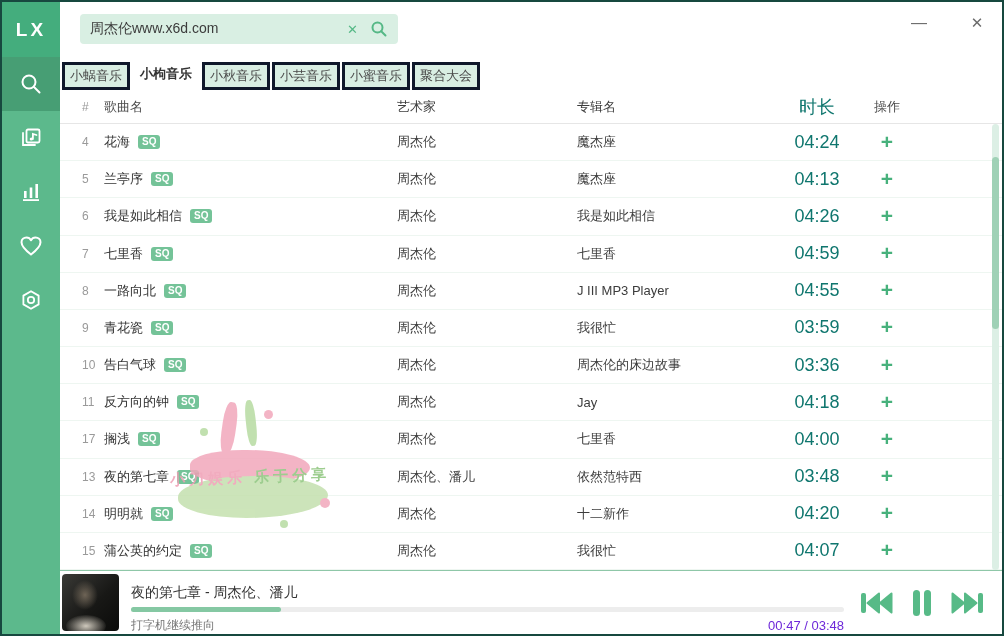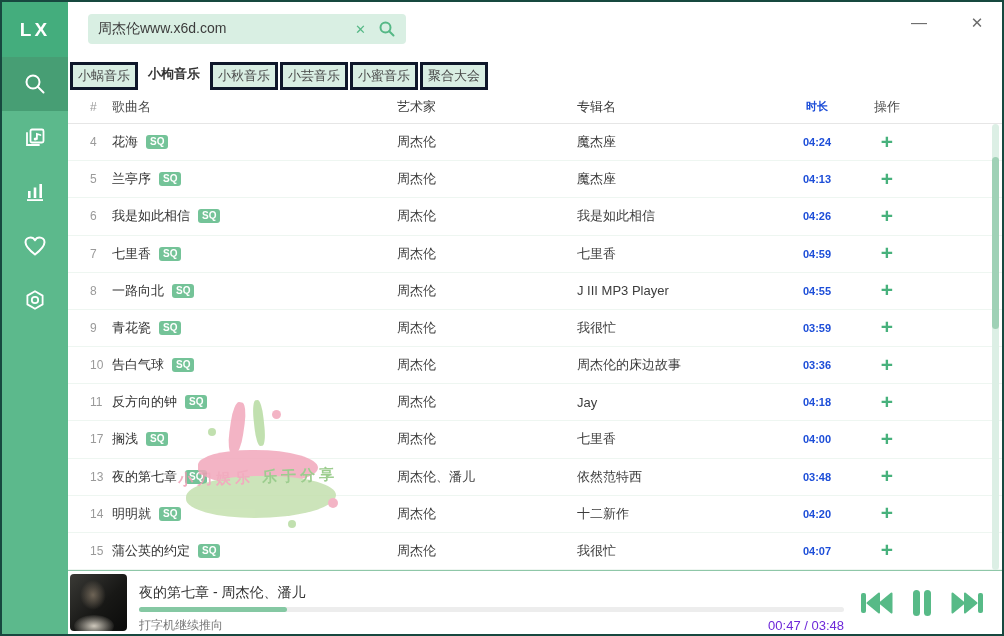--- a/index.html
+++ b/index.html
@@ -1,21 +1,21 @@
 <!DOCTYPE html>
 <html><head>
 <meta charset="utf-8">
 <style>
   * { margin:0; padding:0; box-sizing:border-box; }
   html,body { width:1004px; height:636px; }
   body { font-family:"Liberation Sans","DejaVu Sans",sans-serif; background:#17483f; position:relative; overflow:hidden; }
   .window { position:absolute; left:2px; top:2px; width:1000px; height:632px; background:#fff; display:flex; }
 
   
-  .sidebar { width:66px; background:#5cb98c; display:flex; flex-direction:column; flex-shrink:0; }
+  .sidebar { width:58px; background:#5cb98c; display:flex; flex-direction:column; flex-shrink:0; }
   .logo { height:55px; background:#44ad7d; color:#fff; display:flex; align-items:center; justify-content:center;
           font-size:19px; font-weight:bold; letter-spacing:3px; }
   .nav-item { height:54px; display:flex; align-items:center; justify-content:center; cursor:pointer; }
   .nav-item.active { background:#479e74; }
   .nav-item svg { display:block; }
 
   
   .main { flex:1; display:flex; flex-direction:column; position:relative; min-width:0;justify-content:flex-end; }
 
   
@@ -42,21 +42,21 @@
   .table-header { height:34px; border-bottom:1px solid #e6e6e6; font-size:13px; color:#4a4a4a; }
   .table-header .c-num { color:#999; }
   .c-num { padding-left:22px; font-size:12px; color:#9a9a9a; }
   .c-dur, .c-act { text-align:center; }
   .rows { flex:1; display:flex; flex-direction:column; overflow:hidden; }
   .row { flex:1; border-bottom:1px solid #eef6f1; font-size:13px; color:#333; cursor:default; }
   .row .c-song { display:flex; align-items:center; gap:8px; white-space:nowrap; overflow:hidden; }
   .sq-badge { background:#74c398; color:#fff; font-size:10px; font-weight:bold; border-radius:3px; padding:1px 4px;
               line-height:12px; flex-shrink:0; }
   .c-art, .c-alb { white-space:nowrap; overflow:hidden; color:#3c3c3c; }
-  .c-dur { font-size:11px; color:#1d4ed8;font-weight:bold; }
+  .c-dur { font-size:18px; color:#0f766e; }
   .plus-btn { color:#47b17c; font-size:21px; font-weight:bold; line-height:18px; cursor:pointer; display:inline-block; }
 
   
   .scrollbar { position:absolute; right:3px; top:122px; width:7px; height:446px; background:#dcefe5; border-radius:4px; }
   .scroll-thumb { position:absolute; left:0; top:33px; width:7px; height:172px; background:#9fd1b6; border-radius:4px; cursor:pointer; }
 
   
   .watermark { position:absolute; left:100px; top:400px; width:220px; height:150px; pointer-events:none; opacity:.85; }
   .wm-blob { position:absolute; border-radius:50%; }
   .wm-text { position:absolute; top:66px; left:10px; font-size:15px; font-weight:bold; letter-spacing:4px; white-space:nowrap;

